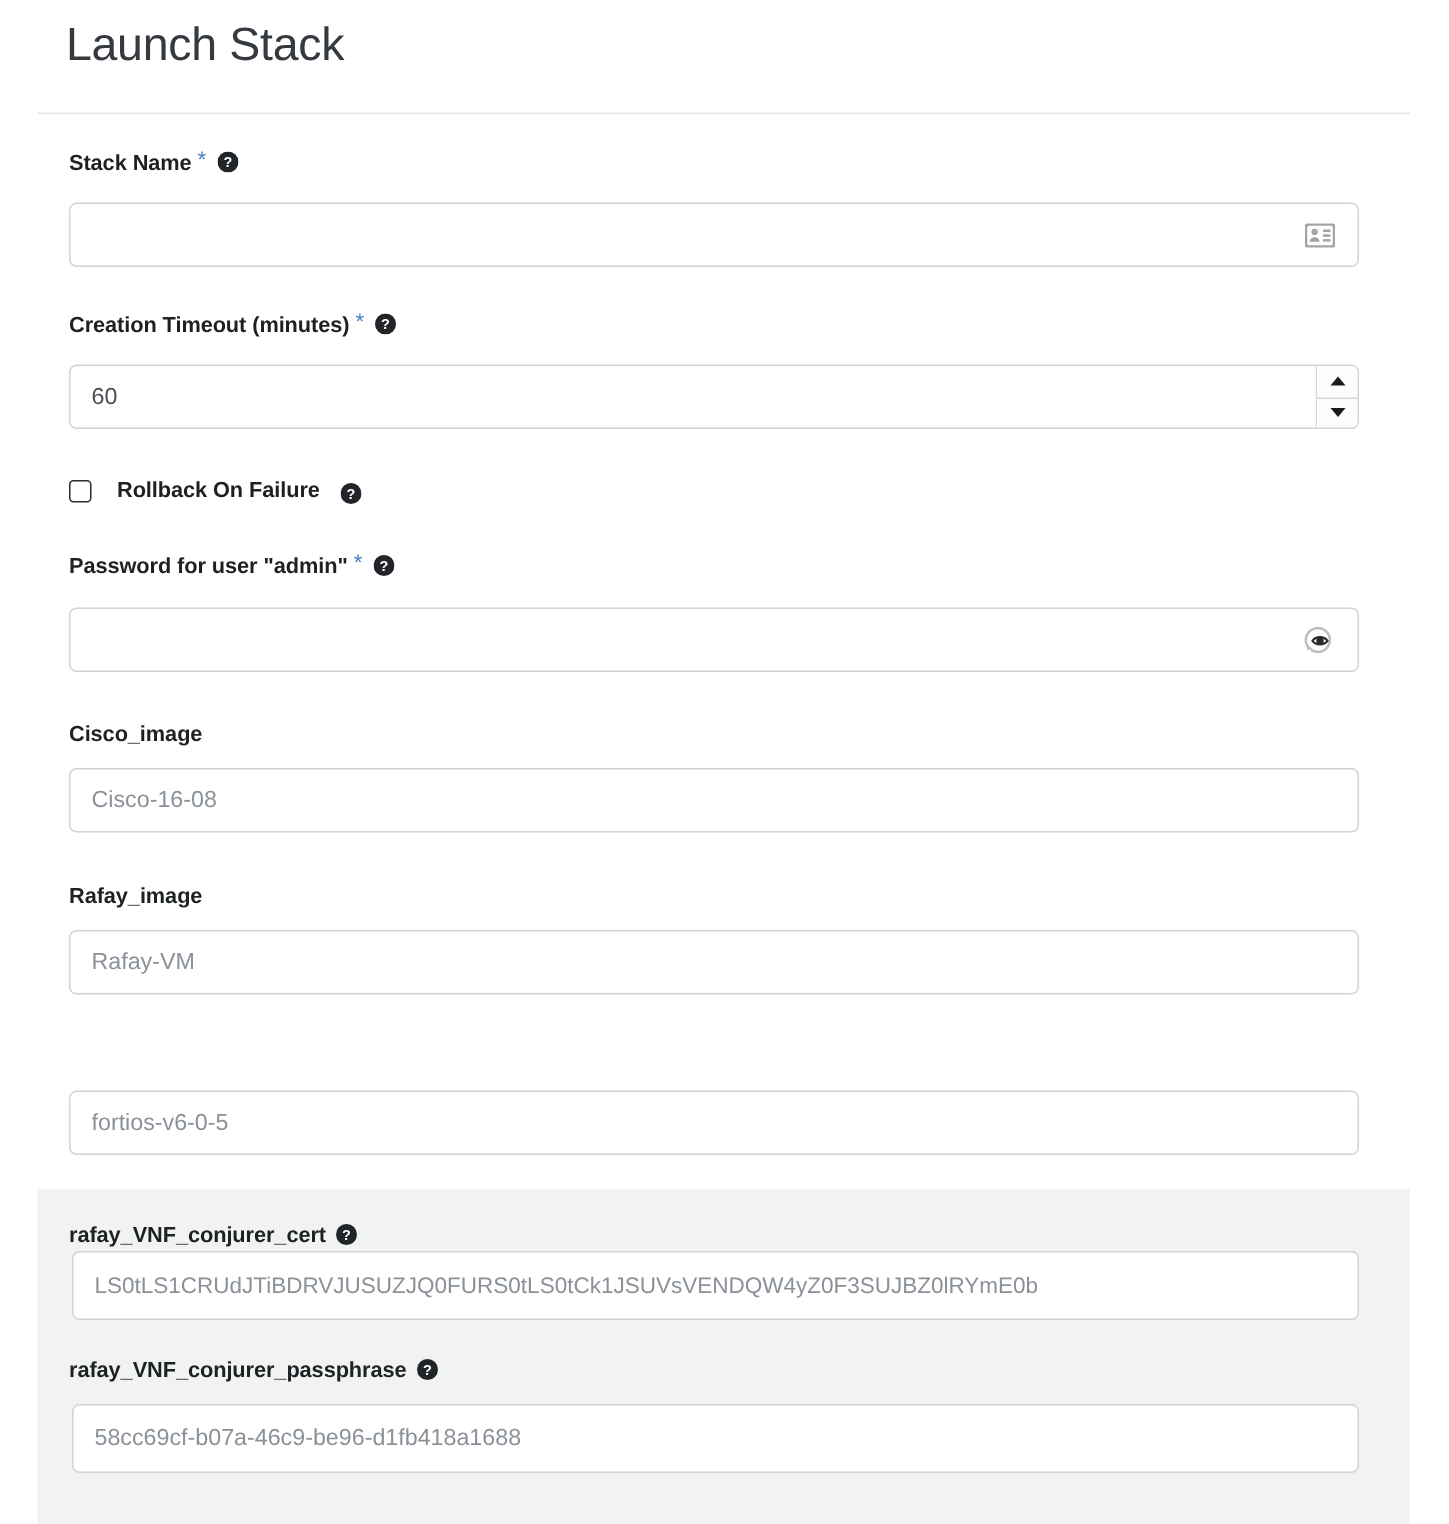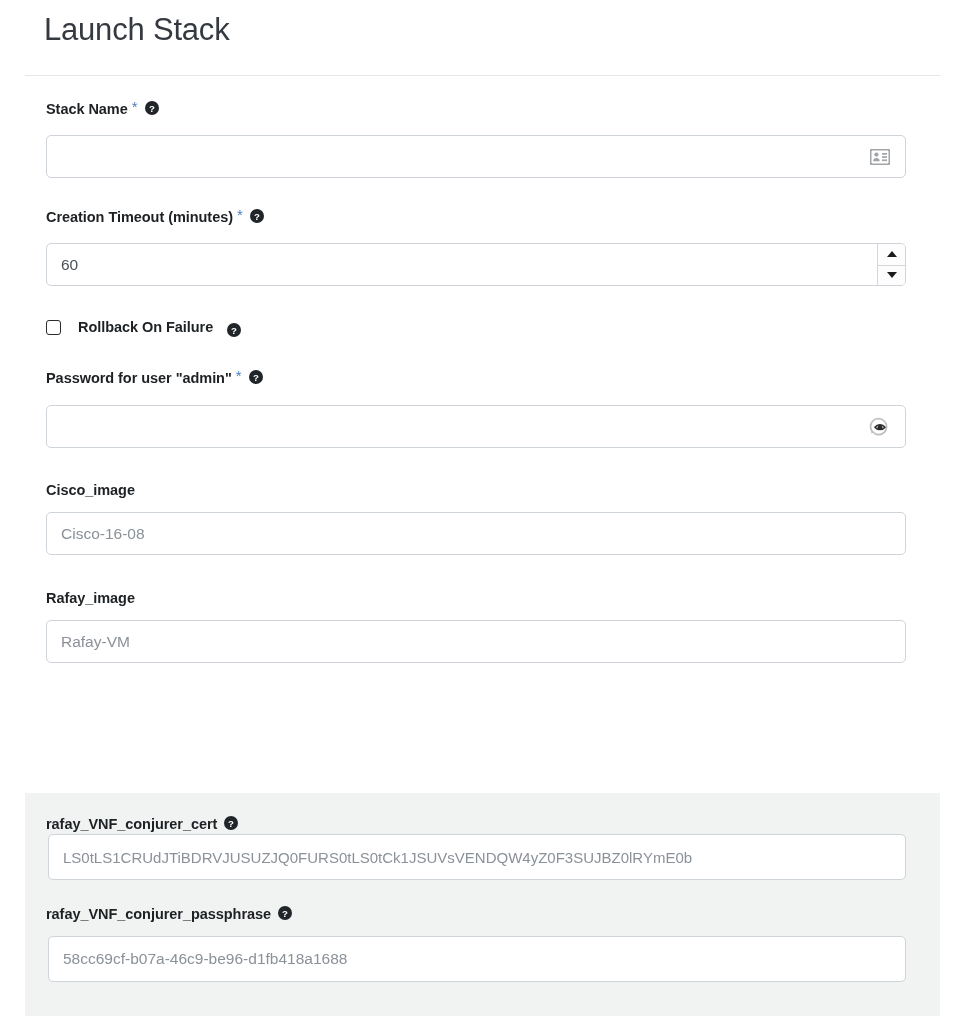--- a/index.html
+++ b/index.html
@@ -134,21 +134,21 @@
     width: 0; height: 0;
     border-left: 5px solid transparent;
     border-right: 5px solid transparent;
   }
   .caret.up   { border-bottom: 6px solid #1b1b1b; }
   .caret.down { border-top: 6px solid #1b1b1b; }
 
   
   .checkbox-row {
     display: flex;
-    align-items: flex-end;
+    align-items: center;
   }
   .checkbox-box {
     width: 15px; height: 15px;
     border: 1.6px solid #2b2b2b;
     border-radius: 3px;
     background: #fff;
     flex: 0 0 auto;
     cursor: pointer;
   }
   .checkbox-label {
@@ -277,20 +277,23 @@
 
   <div class="field-group abs" style="left:46px; top:589px; width:860px;">
     <div class="field-label">
       <span class="label-text">Rafay_image</span>
     </div>
   </div>
   <div class="input-wrap abs" style="left:46px; top:620px; width:860px;">
     <input class="text-input" type="text" placeholder="Rafay-VM" style="">
   </div>
 
+  <div class="input-wrap abs" style="left:46px; top:727px; width:860px;">
+    <input class="text-input" type="text" placeholder="fortios-v6-0-5" style="">
+  </div>
 
   <div class="shaded-band"></div>
 
   <div class="field-group abs" style="left:46px; top:803px; width:860px;margin-top:12px;">
     <div class="field-label">
       <span class="label-text">rafay_VNF_conjurer_cert</span>
       <span class="help-icon">
         <svg viewBox="0 0 16 16">
             <circle cx="8" cy="8" r="8" fill="#212529"></circle>
             <text x="8" y="12.1" text-anchor="middle" font-family="Liberation Sans, sans-serif" font-size="11" font-weight="bold" fill="#ffffff">?</text>

